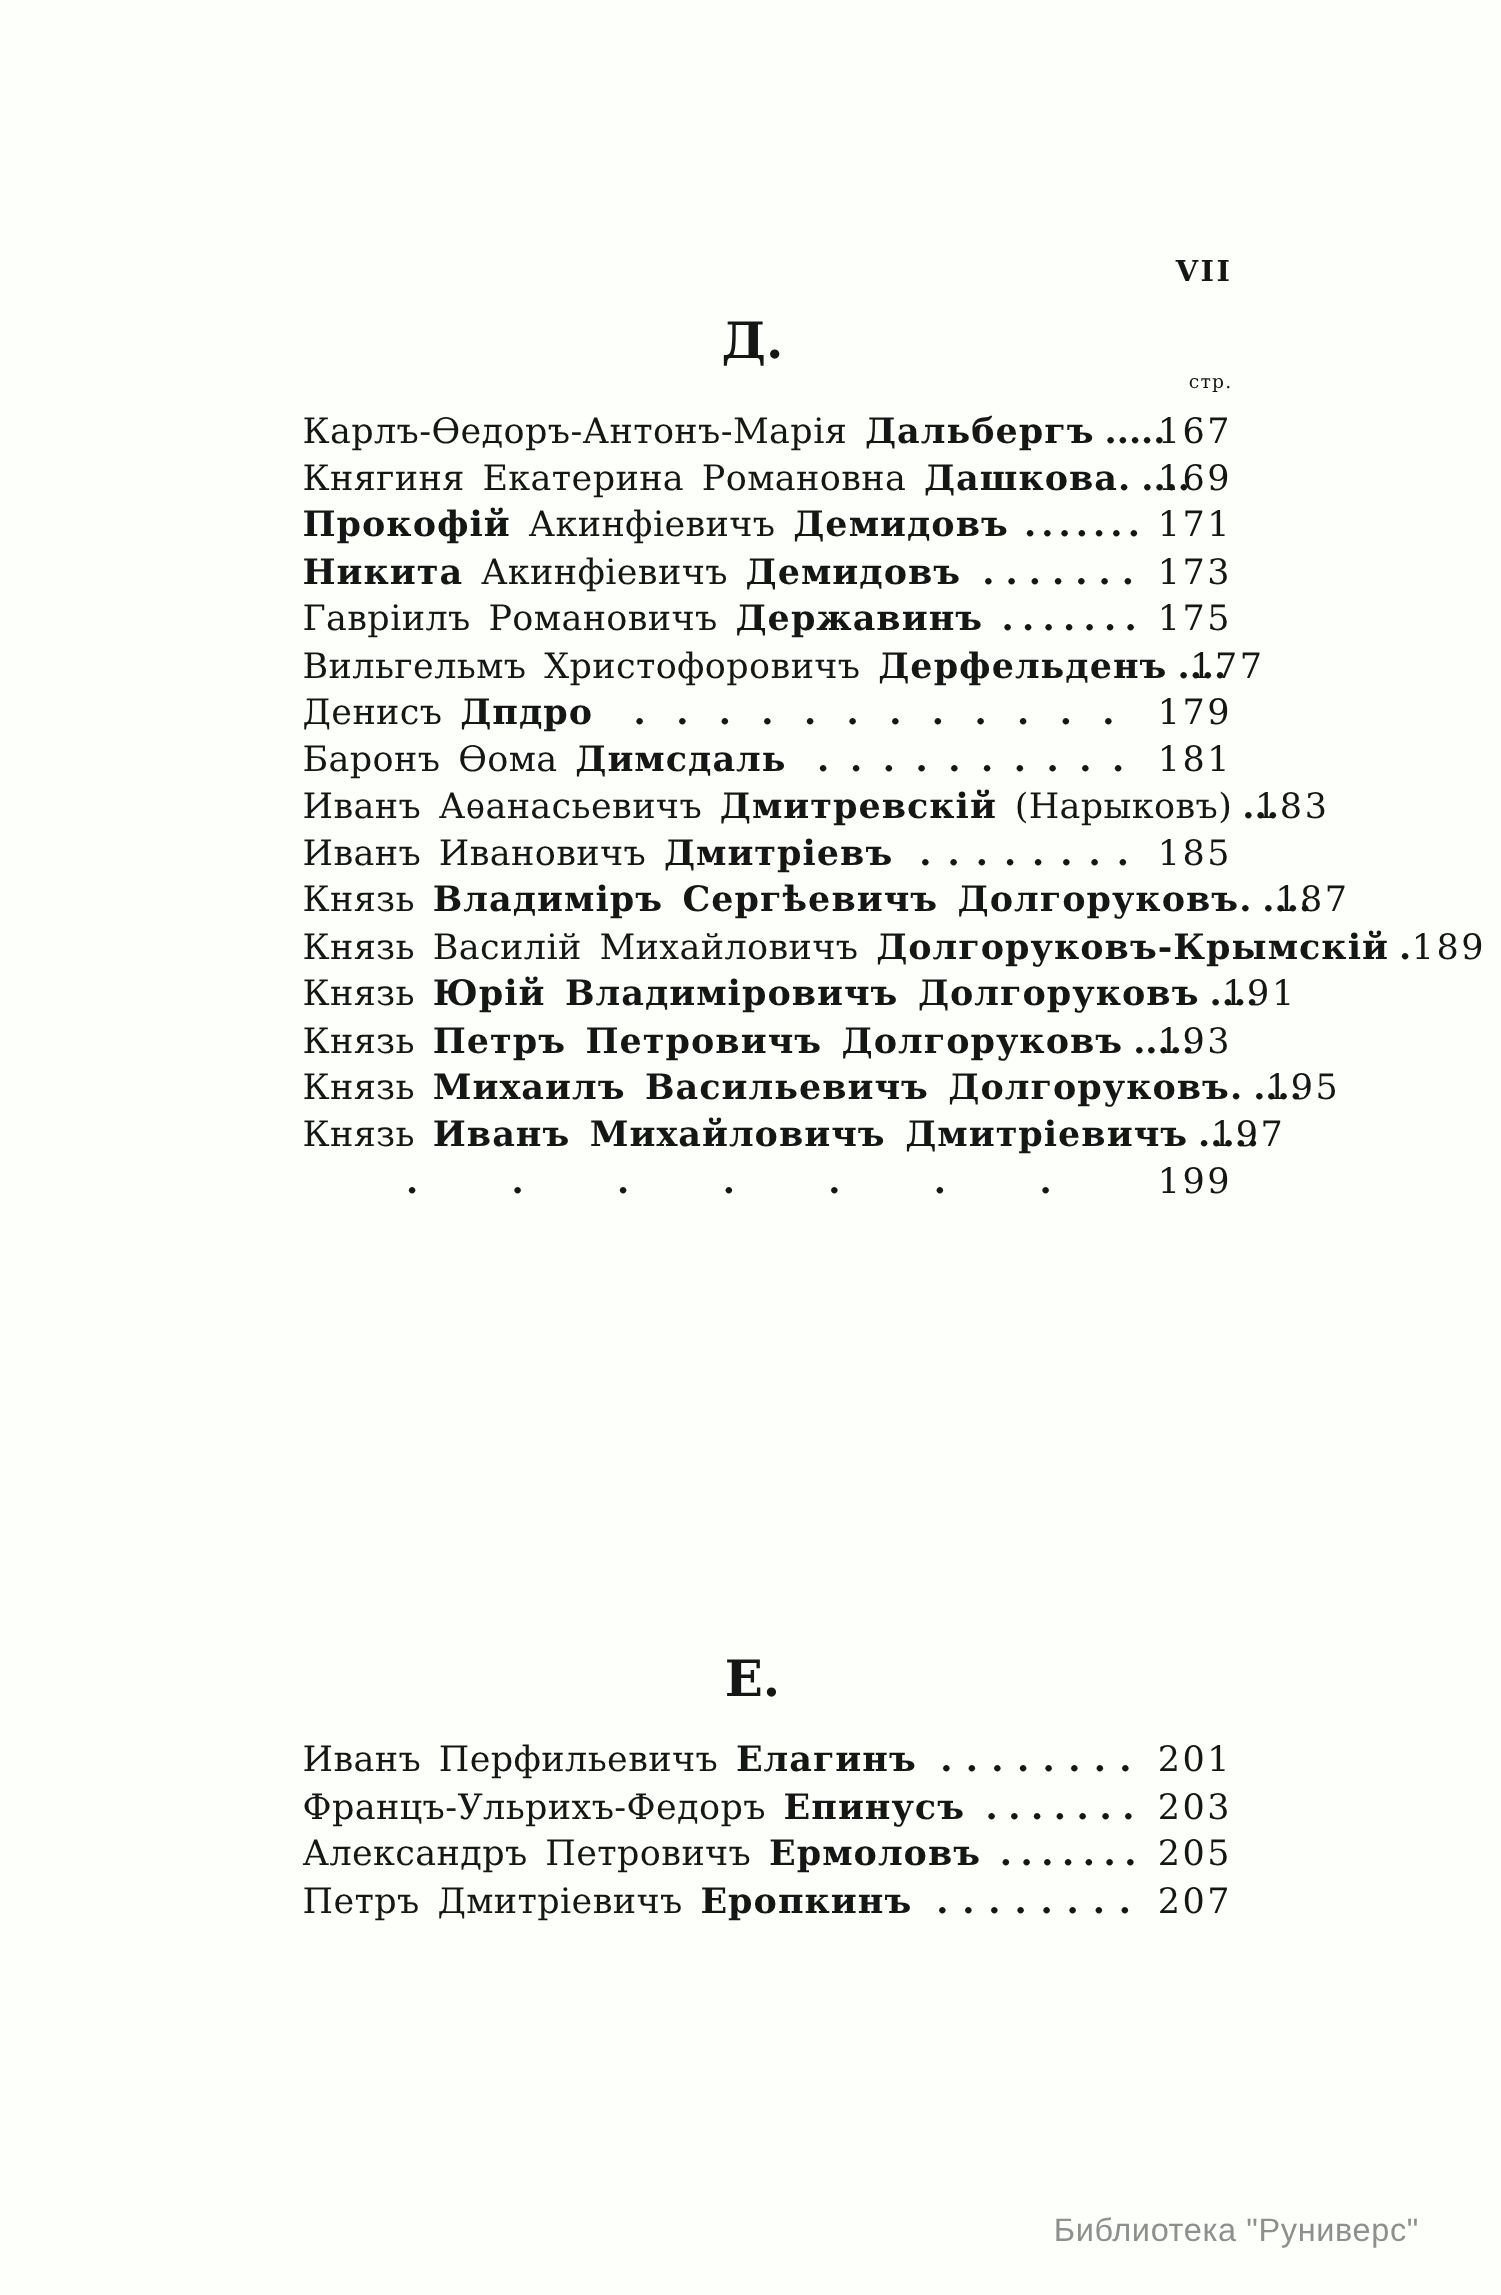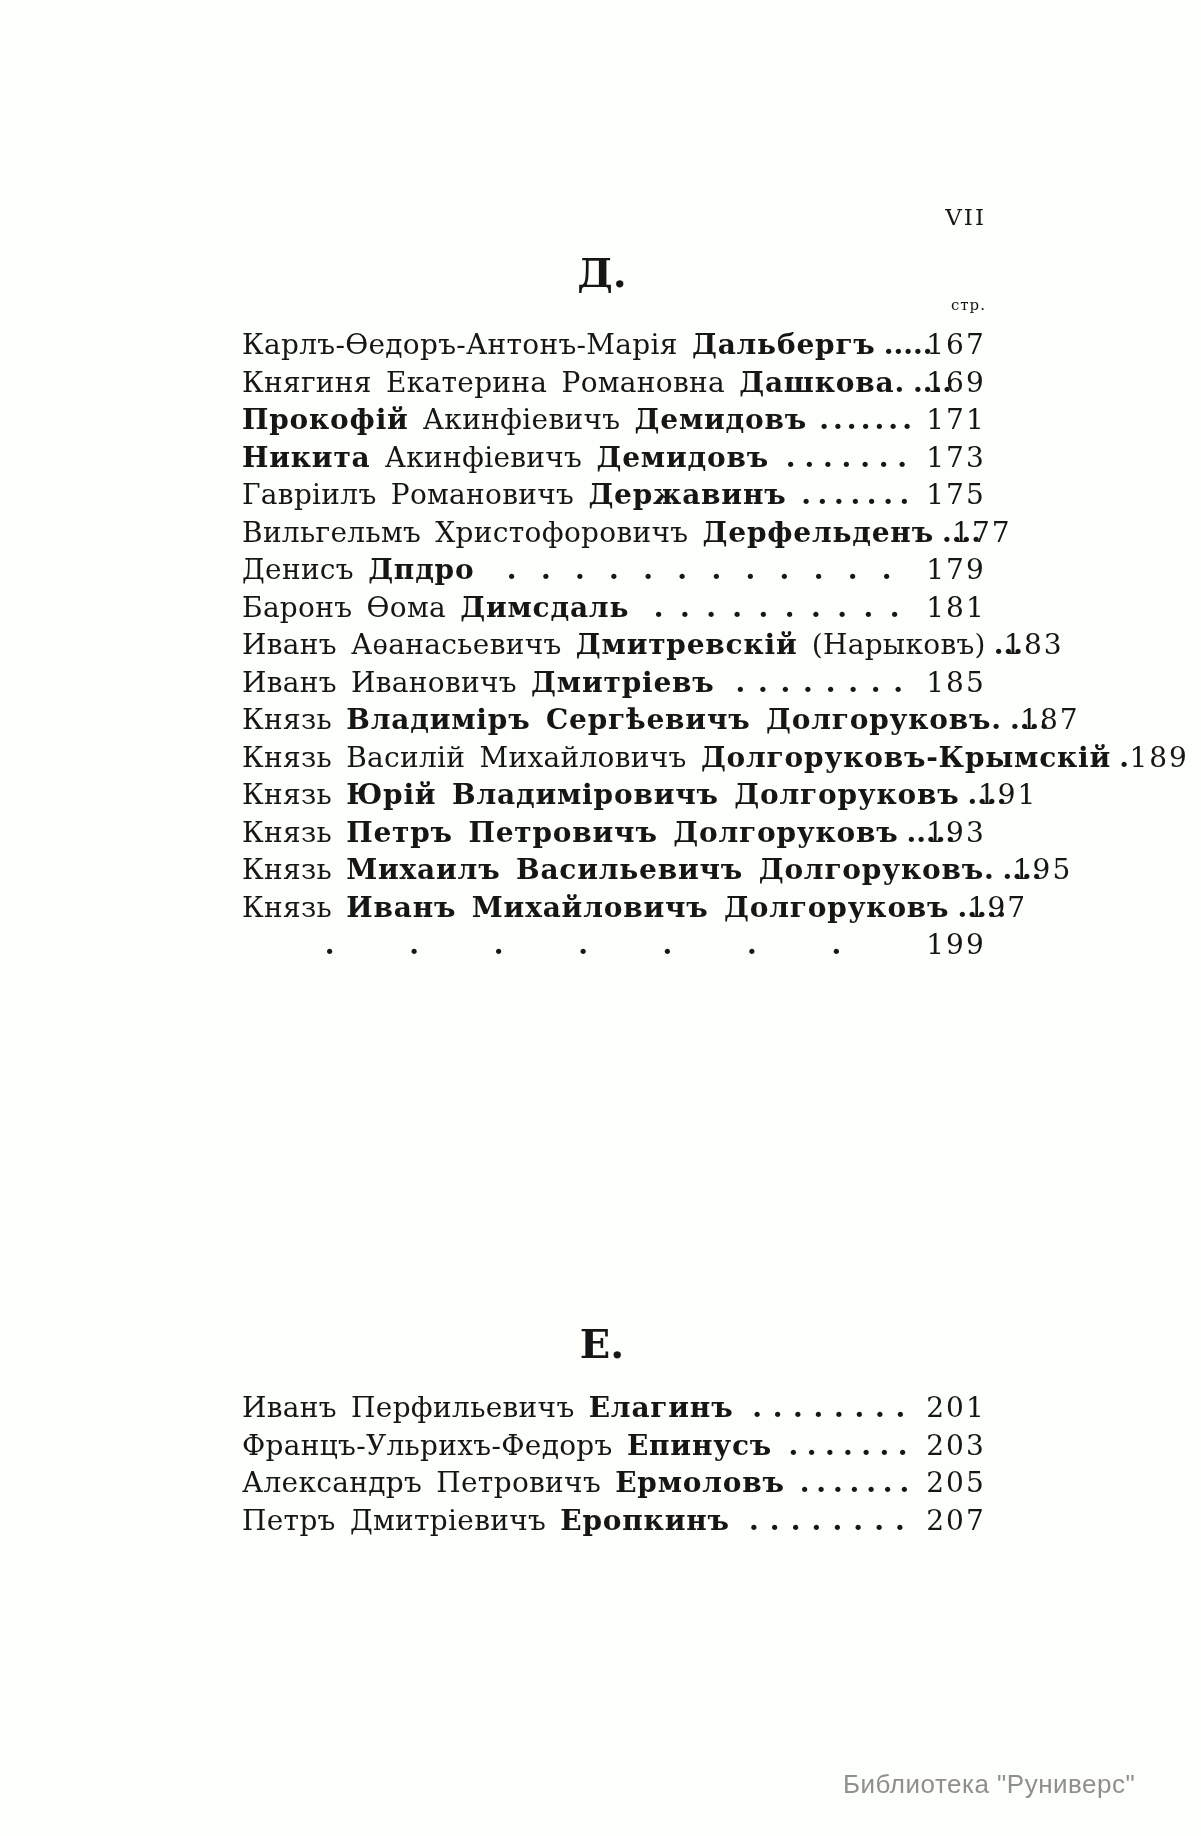--- a/index.html
+++ b/index.html
@@ -9,21 +9,21 @@
     color: var(--ink, #161616);
     font-family: "DejaVu Serif", serif;
     position: relative;
     overflow: hidden;
   }
   .page { position:absolute; inset:0; }
   .content { position:absolute; left:216px; top:0; width:772px; height:100%; }
 
   .folio {
     position:absolute; top:204px; right:2px;
-    font-size:23px; font-weight:normal; letter-spacing:2px;
+    font-size:23px; font-weight:bold; letter-spacing:2px;
   }
   .col-header {
     position:absolute; top:296px; right:2px;
     font-size:15px; letter-spacing:1px;
   }
 
   .section-heading {
     position:absolute; left:0; right:0; text-align:center;
     font-weight:bold; font-size:40px; line-height:1;
   }
@@ -234,21 +234,21 @@
               <span class="name"><span class="r">Князь </span><span class="b">Михаилъ Васильевичъ Долгоруковъ.</span></span>
               <span class="leader">
                 <span class="dot">.</span>
                 <span class="dot">.</span>
                 <span class="dot">.</span>
                 <span class="dot">.</span>
               </span>
               <span class="page-ref">195</span>
             </div>
             <div class="row">
-              <span class="name"><span class="r">Князь </span><span class="b">Иванъ Михайловичъ Долгоруковъ</span></span>
+              <span class="name"><span class="r">Князь </span><span class="b">Иванъ Михайловичъ Дмитріевичъ</span></span>
               <span class="leader">
                 <span class="dot">.</span>
                 <span class="dot">.</span>
                 <span class="dot">.</span>
                 <span class="dot">.</span>
                 <span class="dot">.</span>
               </span>
               <span class="page-ref">197</span>
             </div>
             <div class="row">

